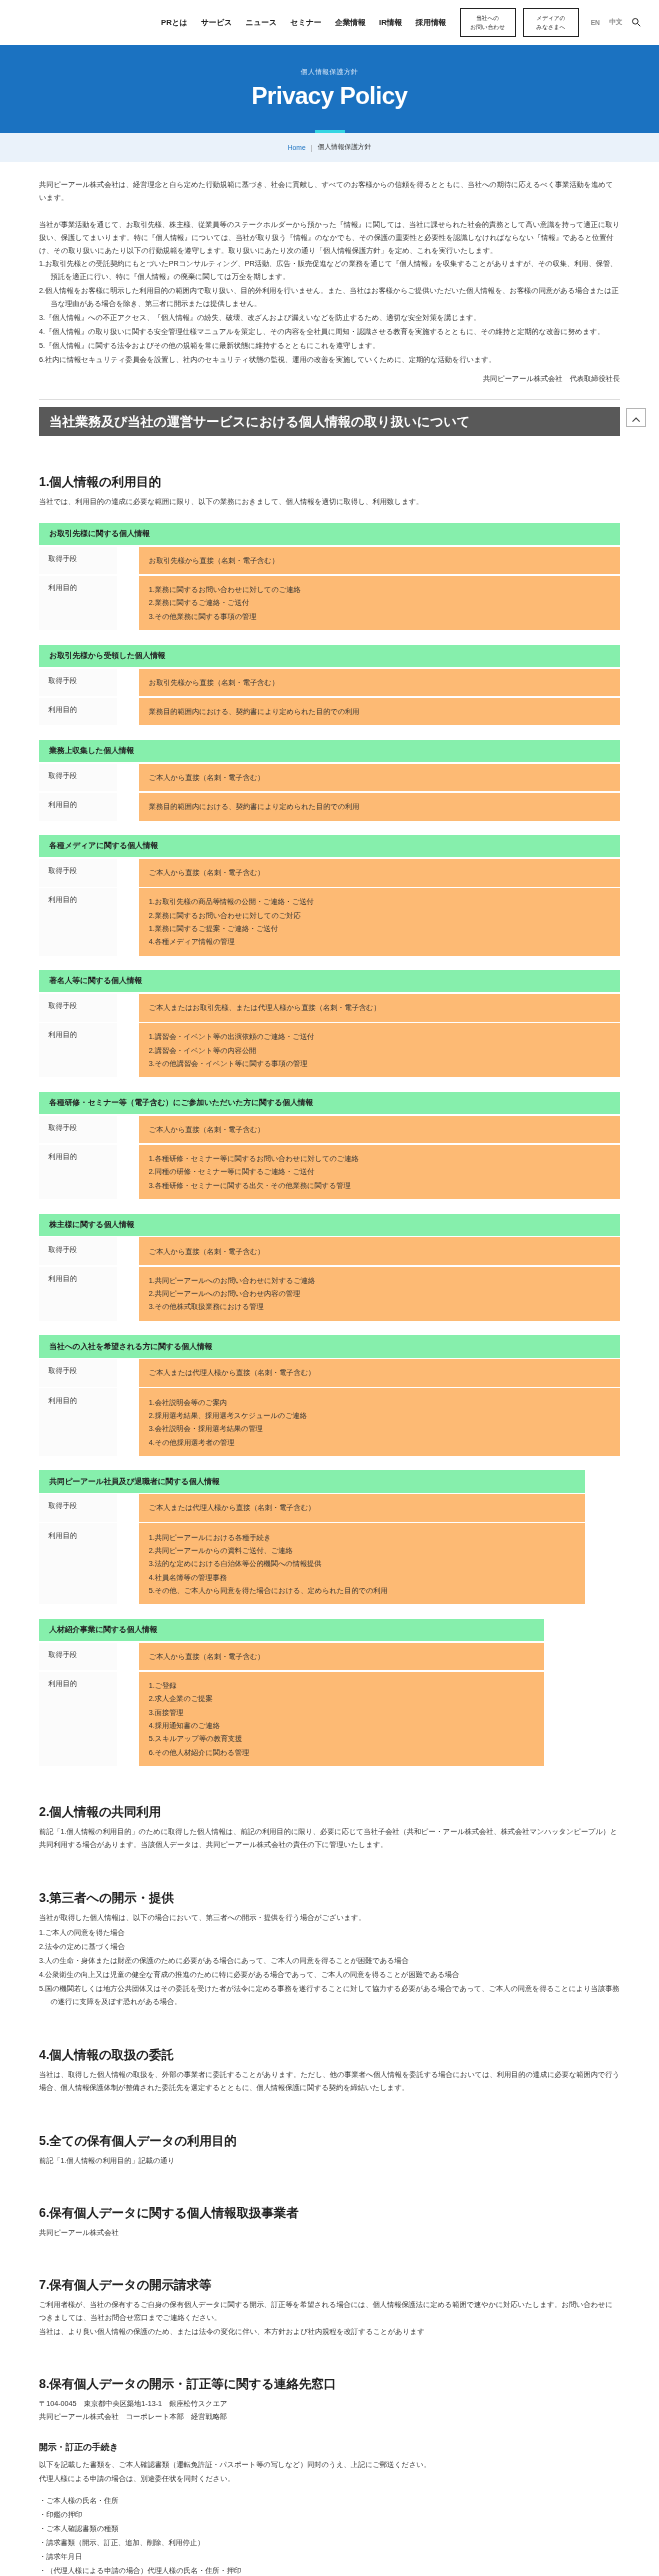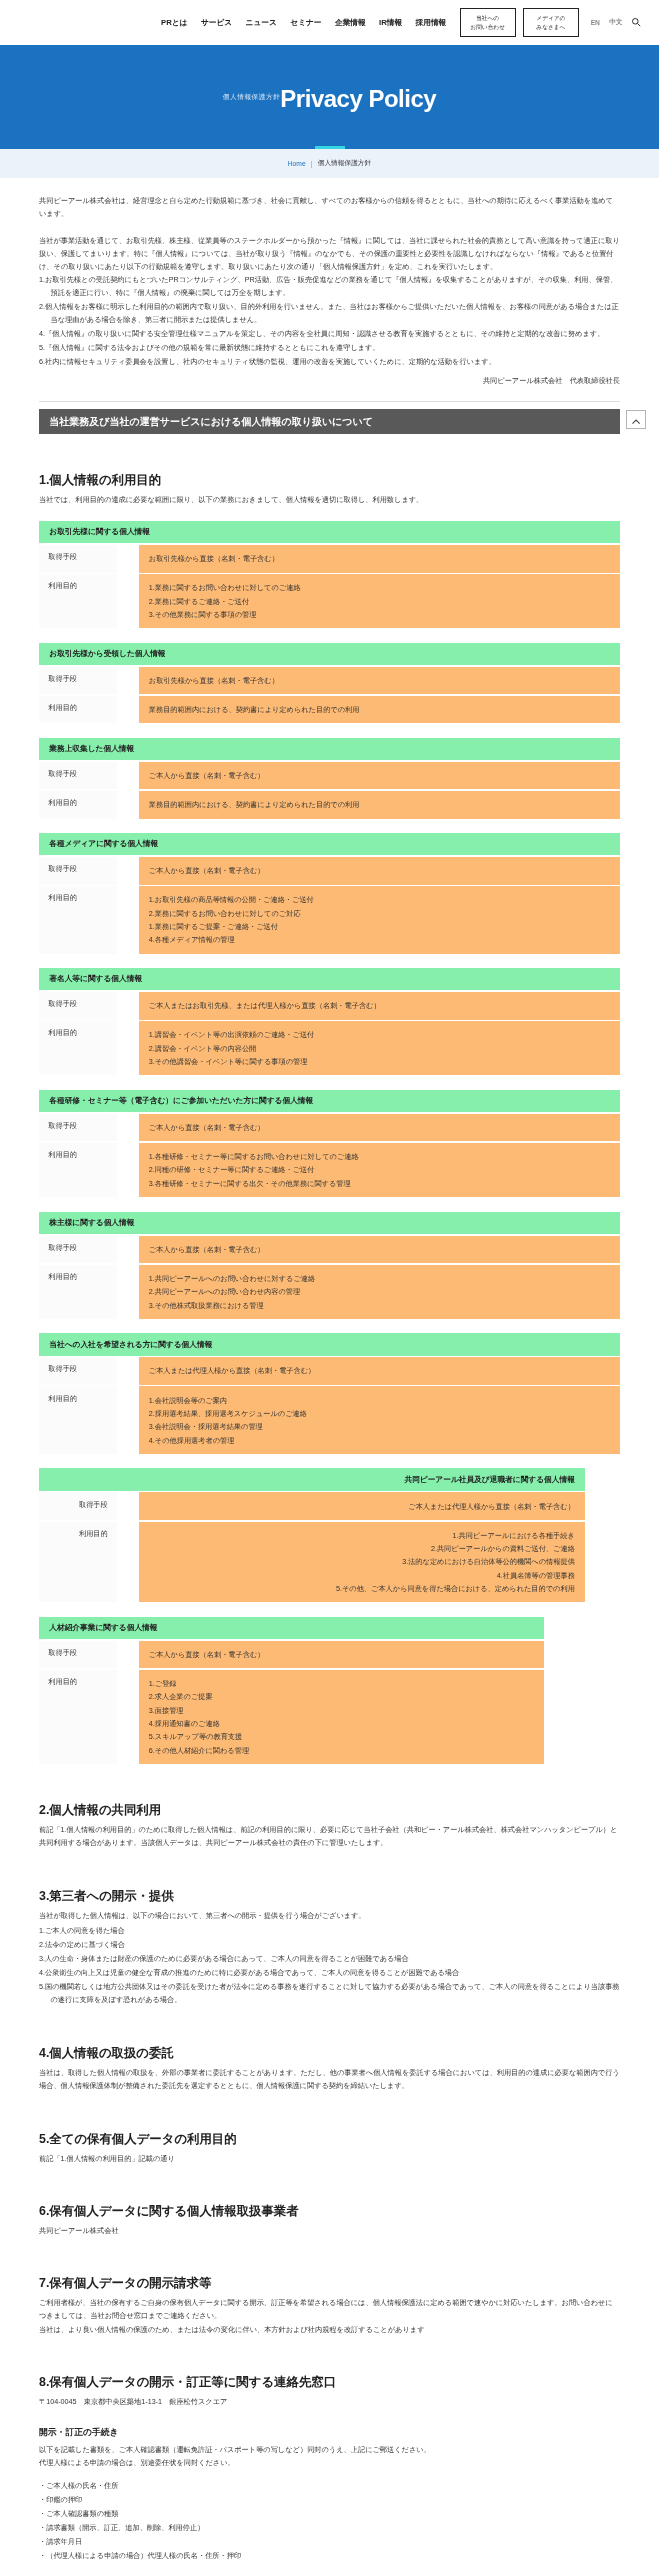--- a/index.html
+++ b/index.html
@@ -10,53 +10,53 @@
   
   .site-header { height:45px; display:flex; align-items:center; justify-content:flex-end;
                  padding:0 17.5px 0 0; background:#fff; }
   .hnav { font-size:7.7px; font-weight:bold; color:#222; margin-right:13.4px; white-space:nowrap; }
   .hbtn { border:0.5px solid #222; background:#fff; font-size:5.7px; line-height:1.55; color:#222;
           text-align:center; padding:4.6px 7.2px; margin-right:7.2px; min-width:56px; cursor:pointer; }
   .lang { font-size:6.7px; color:#8a8a8a; margin:0 4.6px; font-weight:bold; }
   .search-btn { background:none; border:none; cursor:pointer; margin-left:4.1px; }
 
   
-  .hero { height:104px; background:#1b72c1; position:relative; display:flex;
-          flex-direction:row; align-items:center; justify-content:center; }
+  .hero { height:88px; background:#1b72c1; position:relative; display:flex;
+          flex-direction:column; align-items:center; justify-content:center; }
   .hero-sub { color:#ddeafa; font-size:6.7px; letter-spacing:0.5px; }
   .hero-title { color:#fff; font-size:24px; font-weight:bold; letter-spacing:-0.5px; margin-top:4.1px; }
   .hero-bar { position:absolute; bottom:0; left:50%; transform:translateX(-50%);
               width:30px; height:3.1px; background:#35d6e3; }
 
   
   .breadcrumb { height:29px; background:#eaf2fa; display:flex; align-items:center;
                 justify-content:center; font-size:6.7px; }
   .bc-home { color:#1b72c1; }
   .bc-sep { color:#999; margin:0 5.2px; }
   .bc-cur { color:#333; }
 
   
   .main { padding:15.5px 39px 0; }
   .para { font-size:7.2px; line-height:1.85; color:#333; }
   .mt { margin-top:13.4px; }
   .num-line { font-size:7.2px; line-height:1.8; padding-left:1.6em; text-indent:-1.6em; margin-top:1px; }
   .signoff { text-align:right; font-size:7.2px; margin-top:7.2px; }
   .divider { border:none; border-top:0.5px solid #ddd; margin:14.4px 0 7.2px; }
 
-  .acc-banner { position:relative; background:#595959; color:#fff; font-size:10px; font-weight:bold;
+  .acc-banner { position:relative; background:#595959; color:#fff; font-size:13px; font-weight:bold;
                 padding:5.7px 10.3px; }
   .acc-btn { position:absolute; right:-26px; top:1px; width:19.6px; height:19.6px; background:#fff;
              border:0.5px solid #b5b5b5; cursor:pointer; display:flex; align-items:center; justify-content:center; }
 
   .h2 { font-size:12.4px; font-weight:bold; color:#222; margin-top:38px; }
   .h3 { font-size:8.8px; font-weight:bold; color:#222; margin-top:18.5px; }
   .lead { margin-top:4px; }
 
   .pi-table { margin-top:14.4px; }
-  .pi-table.narrow1 { width:94%;text-align:right; }
+  .pi-table.narrow1 { width:94%; }
   .pi-table.narrow2 { width:87%; }
   .pt-title { background:#86efac; font-size:7.7px; font-weight:bold; padding:6.2px 10.3px; color:#222; }
   .pt-row { display:flex; margin-top:1.5px;gap:20px; }
   .pt-label { width:78px; background:#fbfbfb; padding:7.2px 9.3px; font-size:7.2px; flex-shrink:0;
               margin-right:1.5px; }
   .pt-value { flex:1; background:#fdba74; padding:7.2px 10.3px; font-size:7.2px; line-height:1.85; }
 
   .closing { text-align:right; font-size:7.2px; margin:17.5px 0 20.6px; }
 
   
@@ -114,20 +114,21 @@
   <span class="bc-cur">個人情報保護方針</span>
 </nav>
 
 <main class="main">
 
   <p class="para">共同ピーアール株式会社は、経営理念と自ら定めた行動規範に基づき、社会に貢献し、すべてのお客様からの信頼を得るとともに、当社への期待に応えるべく事業活動を進めています。</p>
   <p class="para mt">当社が事業活動を通じて、お取引先様、株主様、従業員等のステークホルダーから預かった『情報』に関しては、当社に課せられた社会的責務として高い意識を持って適正に取り扱い、保護してまいります。特に『個人情報』については、当社が取り扱う『情報』のなかでも、その保護の重要性と必要性を認識しなければならない『情報』であると位置付け、その取り扱いにあたり以下の行動規範を遵守します。取り扱いにあたり次の通り「個人情報保護方針」を定め、これを実行いたします。</p>
   <div id="intro-list">
       <div class="num-line">1.お取引先様との受託契約にもとづいたPRコンサルティング、PR活動、広告・販売促進などの業務を通じて『個人情報』を収集することがありますが、その収集、利用、保管、預託を適正に行い、特に『個人情報』の廃棄に関しては万全を期します。</div>
       <div class="num-line">2.個人情報をお客様に明示した利用目的の範囲内で取り扱い、目的外利用を行いません。また、当社はお客様からご提供いただいた個人情報を、お客様の同意がある場合または正当な理由がある場合を除き、第三者に開示または提供しません。</div>
+      <div class="num-line">3.『個人情報』への不正アクセス、『個人情報』の紛失、破壊、改ざんおよび漏えいなどを防止するため、適切な安全対策を講じます。</div>
       <div class="num-line">4.『個人情報』の取り扱いに関する安全管理仕様マニュアルを策定し、その内容を全社員に周知・認識させる教育を実施するとともに、その維持と定期的な改善に努めます。</div>
       <div class="num-line">5.『個人情報』に関する法令およびその他の規範を常に最新状態に維持するとともにこれを遵守します。</div>
       <div class="num-line">6.社内に情報セキュリティ委員会を設置し、社内のセキュリティ状態の監視、運用の改善を実施していくために、定期的な活動を行います。</div>
     </div>
   <p class="signoff">共同ピーアール株式会社　代表取締役社長</p>
 
   <hr class="divider">
 
   <div class="acc-banner">
     <span>当社業務及び当社の運営サービスにおける個人情報の取り扱いについて</span>
@@ -319,20 +320,21 @@
 
   <h2 class="h2">6.保有個人データに関する個人情報取扱事業者</h2>
   <p class="para lead">共同ピーアール株式会社</p>
 
   <h2 class="h2">7.保有個人データの開示請求等</h2>
   <p class="para lead">ご利用者様が、当社の保有するご自身の保有個人データに関する開示、訂正等を希望される場合には、個人情報保護法に定める範囲で速やかに対応いたします。お問い合わせにつきましては、当社お問合せ窓口までご連絡ください。</p>
   <p class="para">当社は、より良い個人情報の保護のため、または法令の変化に伴い、本方針および社内規程を改訂することがあります</p>
 
   <h2 class="h2">8.保有個人データの開示・訂正等に関する連絡先窓口</h2>
   <p class="para lead">〒104-0045　東京都中央区築地1-13-1　銀座松竹スクエア</p>
+  <p class="para">共同ピーアール株式会社　コーポレート本部　経営戦略部</p>
 
   <h3 class="h3">開示・訂正の手続き</h3>
   <p class="para lead">以下を記載した書類を、ご本人確認書類（運転免許証・パスポート等の写しなど）同封のうえ、上記にご郵送ください。</p>
   <p class="para">代理人様による申請の場合は、別途委任状を同封ください。</p>
   <div id="s8-bullets" style="margin-top:10.3px;">
       <div class="num-line">・ご本人様の氏名・住所</div>
       <div class="num-line">・印鑑の押印</div>
       <div class="num-line">・ご本人確認書類の種類</div>
       <div class="num-line">・請求書類（開示、訂正、追加、削除、利用停止）</div>
       <div class="num-line">・請求年月日</div>

